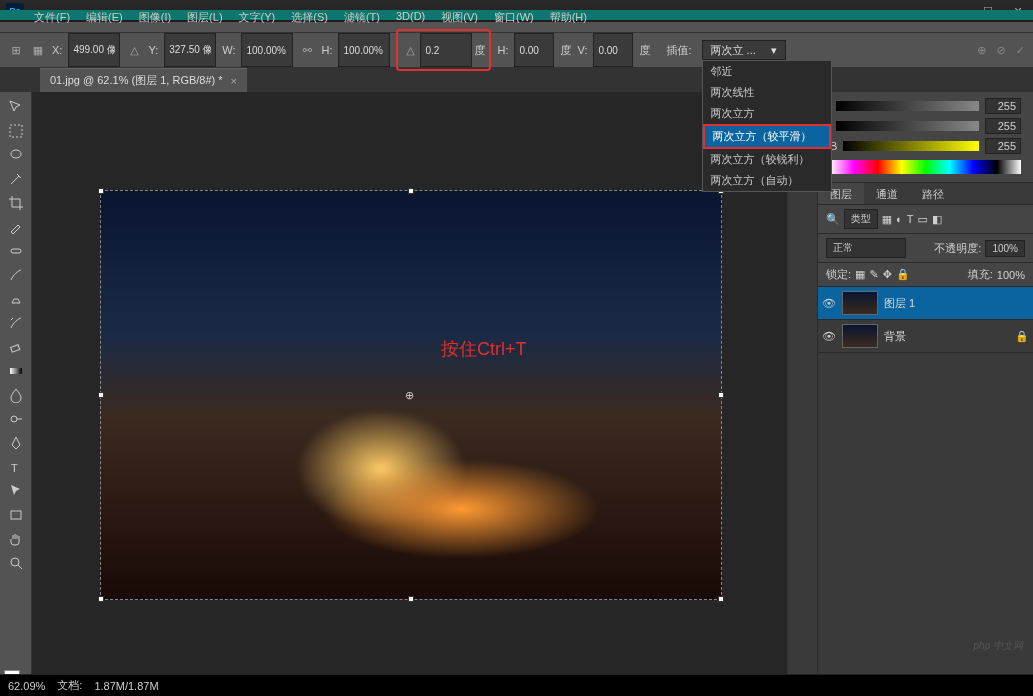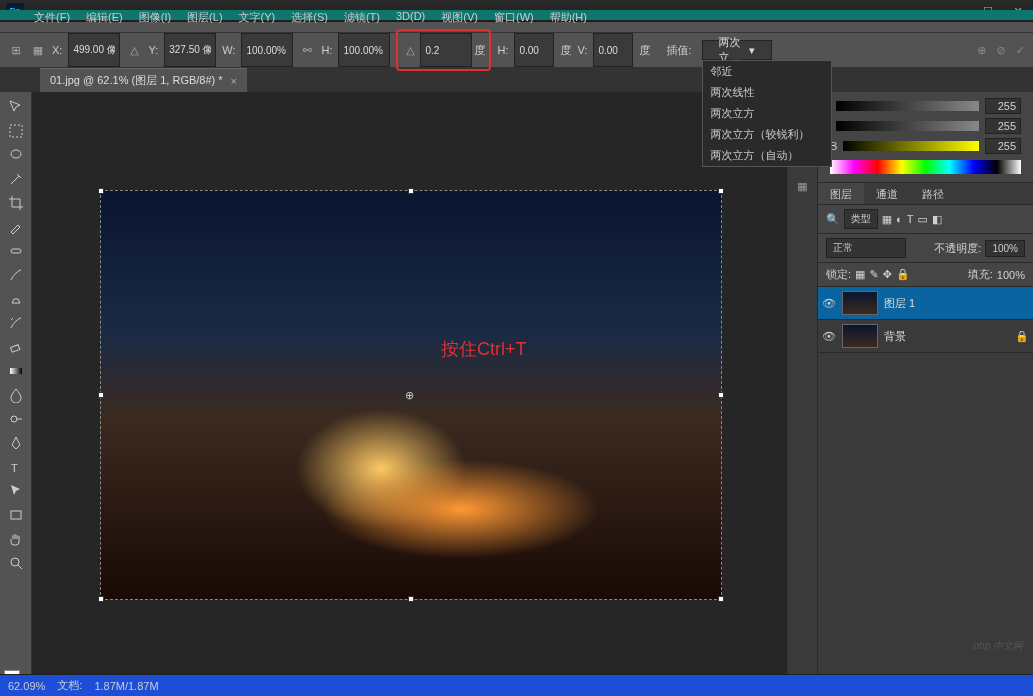--- a/index.html
+++ b/index.html
@@ -9,21 +9,21 @@
 .window-ctrls { margin-left: auto; display: flex; }
 .window-ctrls div { width: 30px; height: 22px; display: flex; align-items: center; justify-content: center; color: #aaa; }
 .menubar { height: 10px; background: #0f766e; display: flex; align-items: flex-start; padding-left: 34px; gap: 16px; transform: translateY(-12px); }
 .menubar span { color: #ccc; font-size: 11px; }
 .options-bar { height: 36px; background: #535353; border-top: 1px solid #333; border-bottom: 1px solid #333; display: flex; align-items: center; padding: 0 8px; gap: 6px; }
 .opt-label { font-size: 11px; color: #ccc; }
 .opt-input { background: #3a3a3a; border: 1px solid #222; color: #ddd; padding: 16px 4px; width: 52px; height: 20px; font-size: 10px; }
 .opt-icon { width: 16px; height: 16px; display: inline-flex; align-items: center; justify-content: center; color: #aaa; }
 .red-box { border: 2px solid #e03030; border-radius: 4px; padding: 2px 4px; display: flex; align-items: center; gap: 2px; }
 .dropdown-wrap { position: relative; margin-left: 4px; }
-.dropdown-btn { background: #3a3a3a; border: 1px solid #222; color: #ddd; padding: 2px 16px; width: 70px; height: 20px; display: flex; align-items: center; justify-content: space-between; }
+.dropdown-btn { background: #3a3a3a; border: 1px solid #222; color: #ddd; padding: 2px 8px; width: 84px; height: 20px; display: flex; align-items: center; justify-content: space-between; }
 .dropdown-menu { position: absolute; top: 20px; left: 0; background: #2a2a2a; border: 1px solid #555; width: 130px; z-index: 100; }
 .dropdown-menu div { padding: 3px 8px; color: #ccc; font-size: 11px; }
 .dropdown-menu .selected { background: #0a64a0; color: #fff; }
 .red-box-menu { border: 2px solid #e03030; }
 .tab-bar { height: 24px; background: #333; display: flex; align-items: flex-end; padding-left: 40px; }
 .tab { background: #535353; padding: 4px 10px; color: #ddd; font-size: 10px; display: flex; align-items: center; gap: 8px; border-top: 1px solid #666; }
 .tab .close { color: #aaa; }
 .main { display: flex; height: 606px; }
 .toolbar { width: 32px; background: #535353; border-right: 1px solid #333; display: flex; flex-direction: column; align-items: center; padding-top: 4px; gap: 2px; }
 .tool { width: 24px; height: 22px; display: flex; align-items: center; justify-content: center; color: #ccc; border-radius: 2px; }
@@ -48,21 +48,21 @@
 .layer-controls select, .layer-controls .sel { background: #333; border: 1px solid #222; color: #ccc; padding: 2px 6px; font-size: 10px; }
 .layer-row2 { padding: 4px 8px; display: flex; align-items: center; gap: 4px; font-size: 10px; border-bottom: 1px solid #2a2a2a; }
 .layer-list { flex: 1; background: #3a3a3a; }
 .layer-item { display: flex; align-items: center; padding: 4px; gap: 6px; border-bottom: 1px solid #2a2a2a; }
 .layer-item.active { background: #0a64a0; }
 .layer-eye { width: 14px; color: #ccc; }
 .layer-thumb { width: 36px; height: 24px; background: linear-gradient(#0a1530, #3a2a20); border: 1px solid #666; }
 .layer-name { color: #ddd; font-size: 11px; }
 .layer-name.italic { }
 .layer-bottom { height: 24px; background: #3a3a3a; border-top: 1px solid #2a2a2a; display: flex; align-items: center; justify-content: flex-end; gap: 8px; padding: 0 8px; color: #888; }
-.status-bar { position: absolute; bottom: 0; left: 0; right: 0; height: 22px; background: #1d4ed8; border-top: 1px solid #222; display: flex; align-items: center; padding: 0 8px; gap: 12px; color: #ccc; font-size: 10px; }
+.status-bar { position: absolute; bottom: 0; left: 0; right: 0; height: 22px; background: #000000; border-top: 1px solid #222; display: flex; align-items: center; padding: 0 8px; gap: 12px; color: #ccc; font-size: 10px; }
 .right-dock { display: flex; flex: 1; }
 .dock-icons { width: 30px; background: #3a3a3a; border-right: 1px solid #2a2a2a; display: flex; flex-direction: column; align-items: center; padding-top: 10px; gap: 14px; color: #999; }
 .right-content { flex: 1; display: flex; flex-direction: column; }
 .watermark { position: absolute; right: 10px; bottom: 43px; color: #555; font-size: 10px; font-style: italic; }
 .opt-end-icons { margin-left: auto; display: flex; gap: 10px; color: #888; }
 .swatches { margin-top: auto; padding: 4px; }
 .swatch-fg { width: 16px; height: 16px; background: #fff; border: 1px solid #888; }
 .swatch-bg { width: 16px; height: 16px; background: #000; border: 1px solid #888; margin-left: 8px; margin-top: -8px; }
 </style>
 </head>
@@ -118,20 +118,21 @@
   <span class="opt-label" style="margin-left:10px">插值:</span>
   <div class="dropdown-wrap">
     <div class="dropdown-btn">
       <span>两次立 ...</span>
       <span>▾</span>
     </div>
     <div class="dropdown-menu">
       <div>邻近</div>
       <div>两次线性</div>
       <div>两次立方</div>
+      <div class="selected red-box-menu">两次立方（较平滑）</div>
       <div>两次立方（较锐利）</div>
       <div>两次立方（自动）</div>
     </div>
   </div>
   <div class="opt-end-icons">
     <span>⊕</span>
     <span>⊘</span>
     <span>✓</span>
   </div>
 </div>

